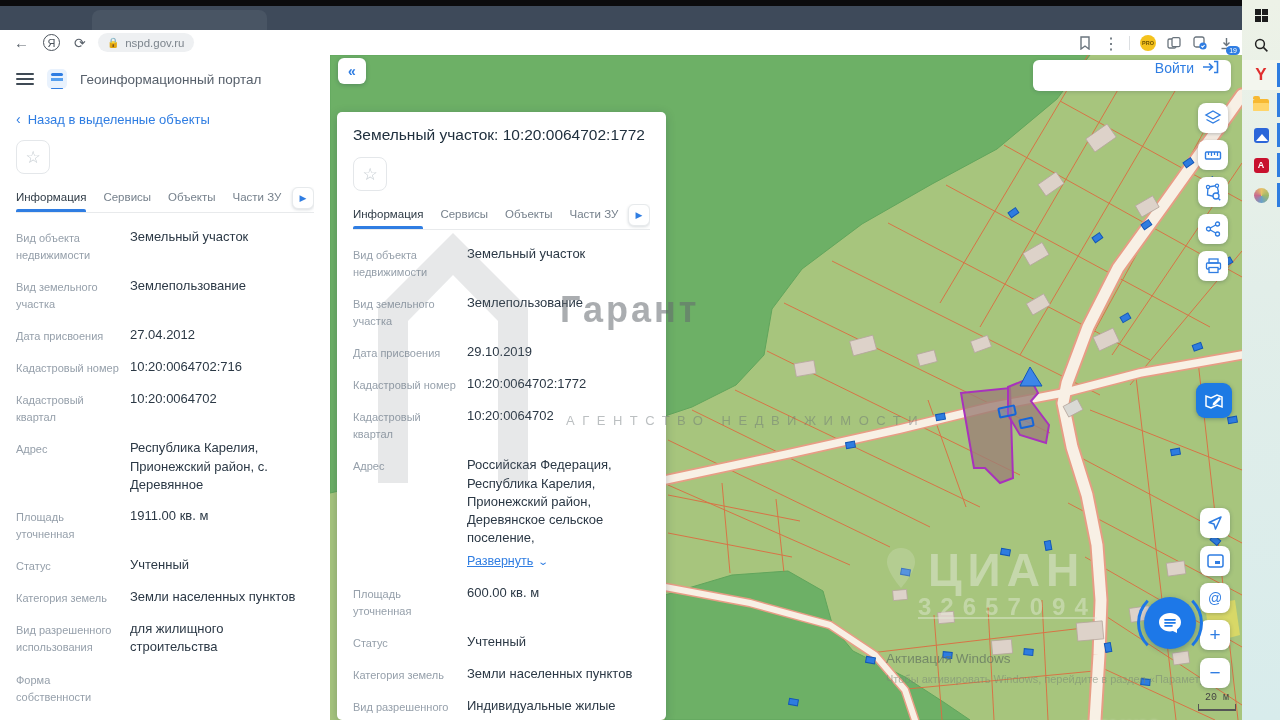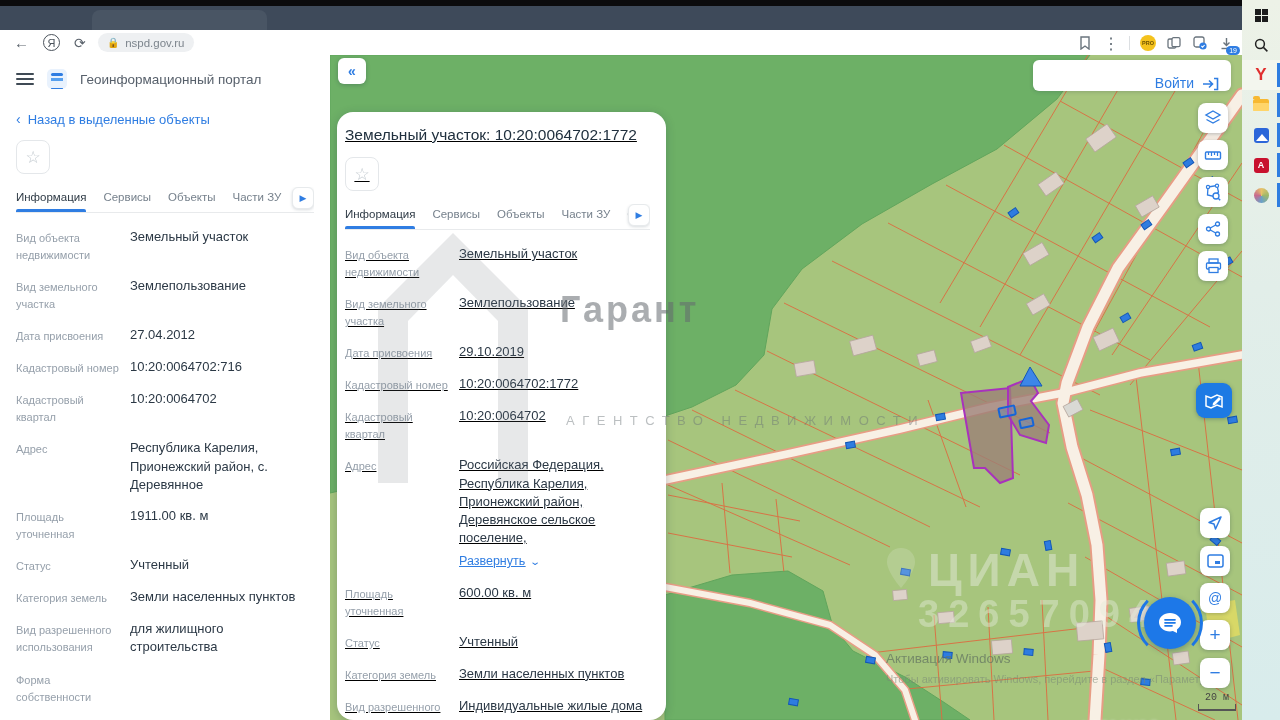--- a/index.html
+++ b/index.html
@@ -64,42 +64,42 @@
   .tabs-more { position:absolute; right:0; top:0; width:22px; height:22px; background:#fff; border:1px solid #e7eaec; border-radius:6px; box-shadow:0 1px 3px rgba(40,60,80,.18); color:#2f7de2; font-size:9px; display:flex; align-items:center; justify-content:center; }
   .fields { margin-top:15px; }
   .frow { display:flex; margin-bottom:13px; }
   .flabel { width:104px; flex:none; color:#96a0ab; font-size:11px; line-height:1.55; padding-top:2px; }
   .fval { flex:1; color:#2b3845; font-size:13px; line-height:1.4; padding-left:10px; }
   .expand { margin-top:6px; color:#2f7de2; font-size:12.5px; }
   .expand .lnk { text-decoration:underline; cursor:pointer; }
   .expand .chev2 { display:inline-block; margin-left:6px; font-size:10px; transform:scaleX(1.4); }
 
   
-  .card { position:absolute; left:7px; top:57px; width:329px; height:608px; background:#fff; border-radius:16px; box-shadow:0 2px 10px rgba(30,50,70,.25); padding:12px 16px 0 8px; overflow:hidden; z-index:2;text-decoration:underline; }
+  .card { position:absolute; left:7px; top:57px; width:329px; height:608px; background:#fff; border-radius:5px; box-shadow:0 2px 10px rgba(30,50,70,.25); padding:12px 16px 0 16px; overflow:hidden; z-index:2; }
   .card .obj-title { margin-top:2px; font-size:15.5px; }
 
   
   .collapse-btn { position:absolute; left:8px; top:3px; width:28px; height:26px; background:#fff; border-radius:6px; box-shadow:0 1px 4px rgba(30,50,70,.3); color:#2f7de2; font-size:14px; font-weight:bold; display:flex; align-items:center; justify-content:center; z-index:4; }
-  .login-box { position:absolute; left:703px; top:5px; width:198px; height:31px; background:#fff; border-radius:6px; box-shadow:0 1px 4px rgba(30,50,70,.2); display:flex; align-items:flex-end; justify-content:flex-end; padding-right:12px; gap:8px; color:#2f7de2; font-size:14px; z-index:4; }
+  .login-box { position:absolute; left:703px; top:5px; width:198px; height:31px; background:#fff; border-radius:6px; box-shadow:0 1px 4px rgba(30,50,70,.2); display:flex; align-items:flex-start; justify-content:flex-end; padding-right:12px; gap:8px; color:#2f7de2; font-size:14px; z-index:4; }
   .mapbtn { position:absolute; width:30px; height:30px; background:#fff; border-radius:8px; box-shadow:0 1px 4px rgba(30,50,70,.3); display:flex; align-items:center; justify-content:center; color:#2f7de2; z-index:4; font-size:15px; }
   .bluebtn { position:absolute; left:866px; top:328px; width:36px; height:35px; background:#1d7ae4; border-radius:9px; box-shadow:0 1px 4px rgba(30,50,70,.35); display:flex; align-items:center; justify-content:center; z-index:4; }
   .chatbtn { position:absolute; left:814px; top:542px; width:52px; height:52px; border-radius:50%; background:#1d78e8; display:flex; align-items:center; justify-content:center; z-index:4; box-shadow:0 2px 6px rgba(20,50,90,.35); }
   .chat-arc { position:absolute; width:66px; height:66px; top:535px; left:807px; border-radius:50%; border:3px solid transparent; border-left-color:#1d78e8; border-right-color:#1d78e8; z-index:4; }
   .attribution { position:absolute; left:752px; top:664px; font-size:12px; color:#2d2d2d; z-index:3; text-shadow:0 0 3px rgba(255,255,255,.9); }
   .scalebar { position:absolute; left:868px; top:637px; z-index:3; color:#444; font-size:10px; text-align:center;font-family:Liberation Mono, monospace; }
   .scalebar .bar { margin-top:1px; width:38px; height:7px; border-left:1.5px solid #555; border-right:1.5px solid #555; border-bottom:2px solid #555; }
 
   
   .wm { position:absolute; z-index:3; pointer-events:none; }
   .wm-logo { left:18px; top:158px; opacity:.16; }
   .wm-garant { left:230px; top:234px; font-size:36px; font-weight:bold; color:rgba(100,105,112,.55); letter-spacing:3px; }
   .wm-nadezh { left:226px; top:286px; font-size:44px; font-weight:bold; color:rgba(100,105,112,.5); letter-spacing:9px; }
   .wm-agency { left:236px; top:358px; font-size:13px; color:rgba(105,112,118,.45); letter-spacing:7.5px; }
   .wm-cian { left:598px; top:488px; font-size:46px; font-weight:bold; color:rgba(228,234,218,.5); letter-spacing:6px; }
-  .wm-cian-num { left:588px; top:538px; font-size:38px; font-weight:bold; color:rgba(228,234,218,.45); letter-spacing:9px; }
+  .wm-cian-num { left:588px; top:538px; font-size:24px; font-weight:bold; color:rgba(228,234,218,.45); letter-spacing:9px;text-decoration:underline; }
   .wm-pin { left:556px; top:492px; opacity:.4; }
   .wm-act1 { left:556px; top:596px; font-size:13.5px; color:rgba(100,118,98,.75); }
   .wm-act2 { left:556px; top:618px; font-size:11px; color:rgba(120,135,118,.55); }
 
   svg.icon { display:block; }
 </style>
 </head>
 <body>
 
 <div id="screen">

